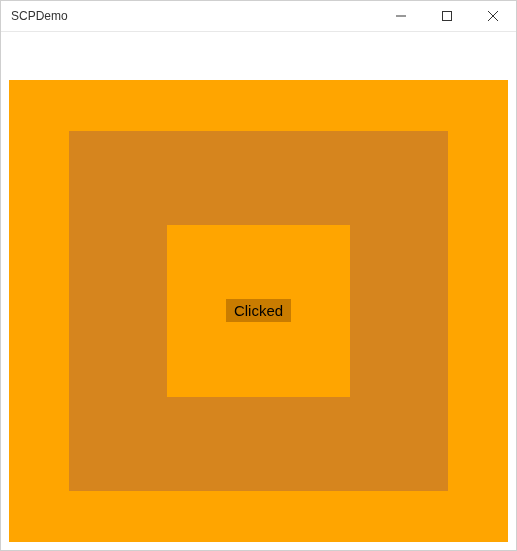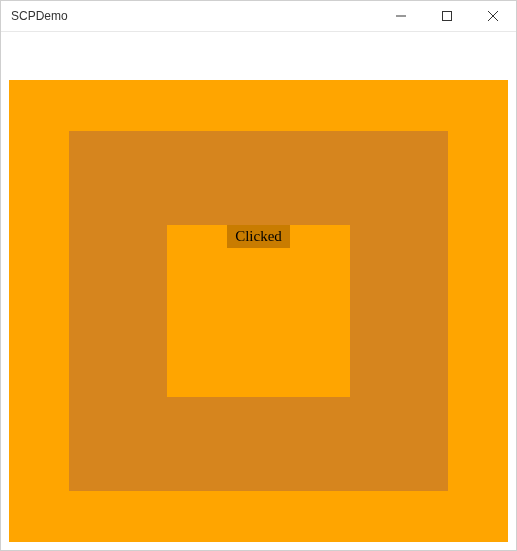--- a/index.html
+++ b/index.html
@@ -59,23 +59,22 @@
       background: #d6851e;
       display: flex;
       align-items: center;
       justify-content: center;
     }
     .inner {
       width: 48%;
       height: 48%;
       background: #ffa500;
       display: flex;
-      align-items: flex-start;
+      align-items: center;
       justify-content: center;
-      font-family: Liberation Serif, serif;
     }
     .center-btn {
       background: #c97c00;
       color: #000;
       font-size: 15px;
       padding: 3px 8px;
       border: none;
       font-family: inherit;
       cursor: pointer;
     }

